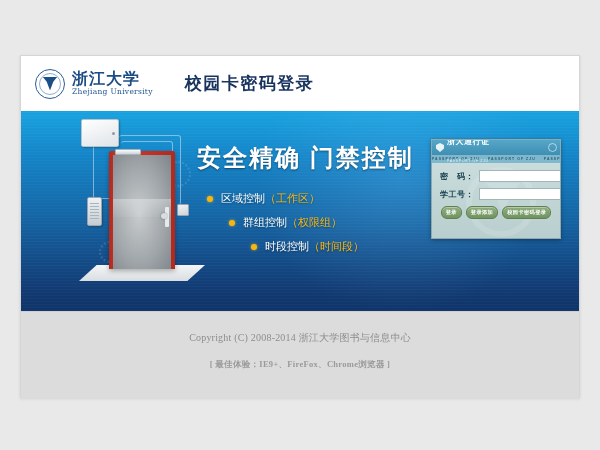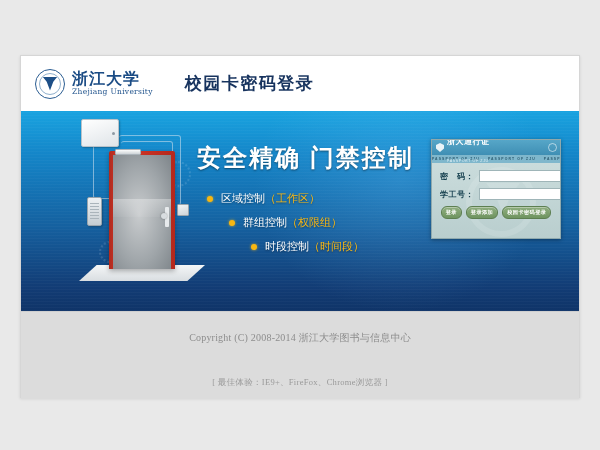--- a/index.html
+++ b/index.html
@@ -227,21 +227,21 @@
     position:relative; height:88px; background:#dcdcdc;
     border-top:1px solid #cfcfcf;
     display:flex; flex-direction:column; align-items:center;
     justify-content:flex-start; padding-top:19px;
   }
   .copyright {
     font-size:10px; color:#8d8d8d; letter-spacing:.2px;
     font-family:Liberation Serif, serif;
   }
   .browser-note {
-    margin-top:32px; font-size:8.5px; color:#9a9a9a; font-weight:400;
+    margin-top:14px; font-size:8.5px; color:#9a9a9a; font-weight:700;
     font-family:"Liberation Serif","DejaVu Serif",serif; letter-spacing:.3px;
   }
 </style>
 </head>
 <body>
 
 <div class="page-card">
 
   <div class="site-header">
     <div class="logo-block">

